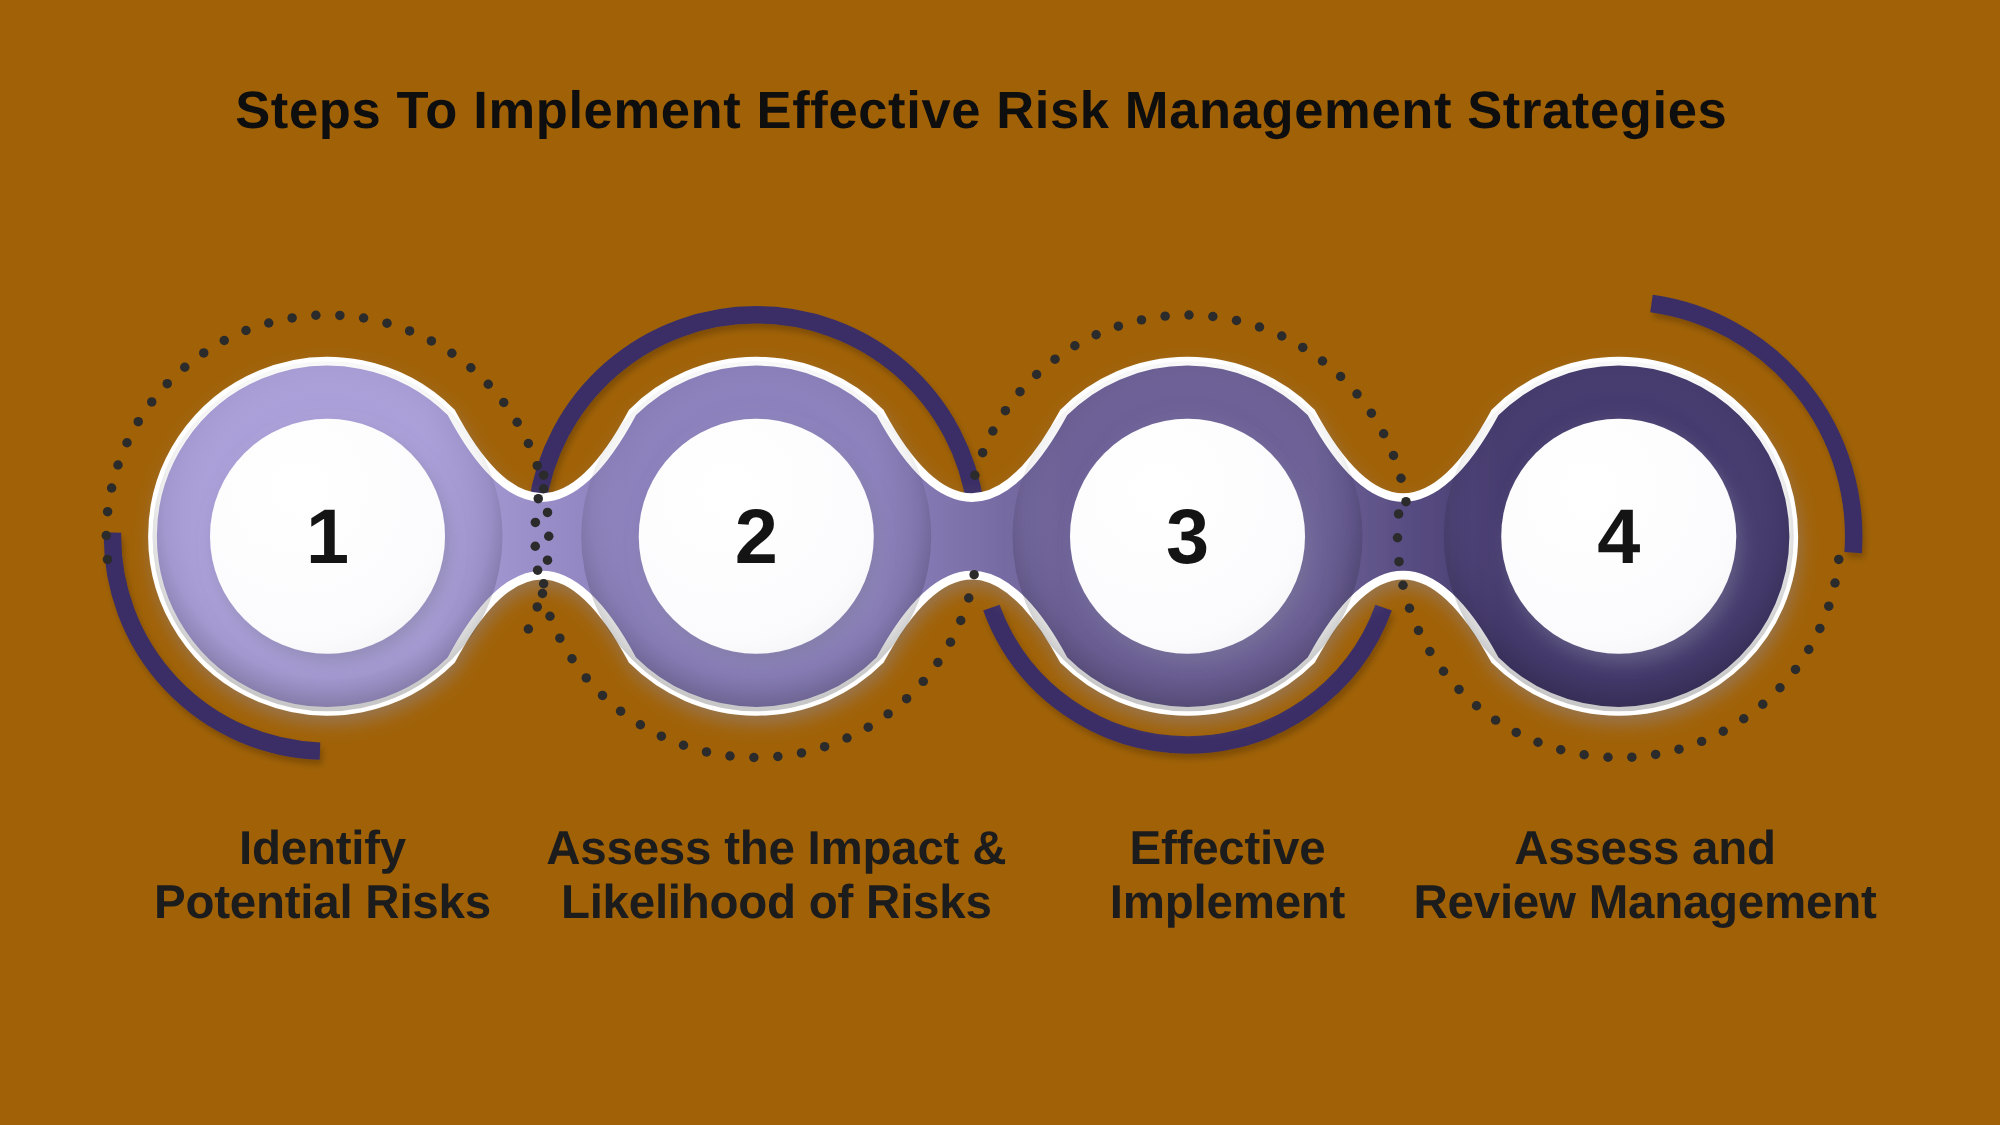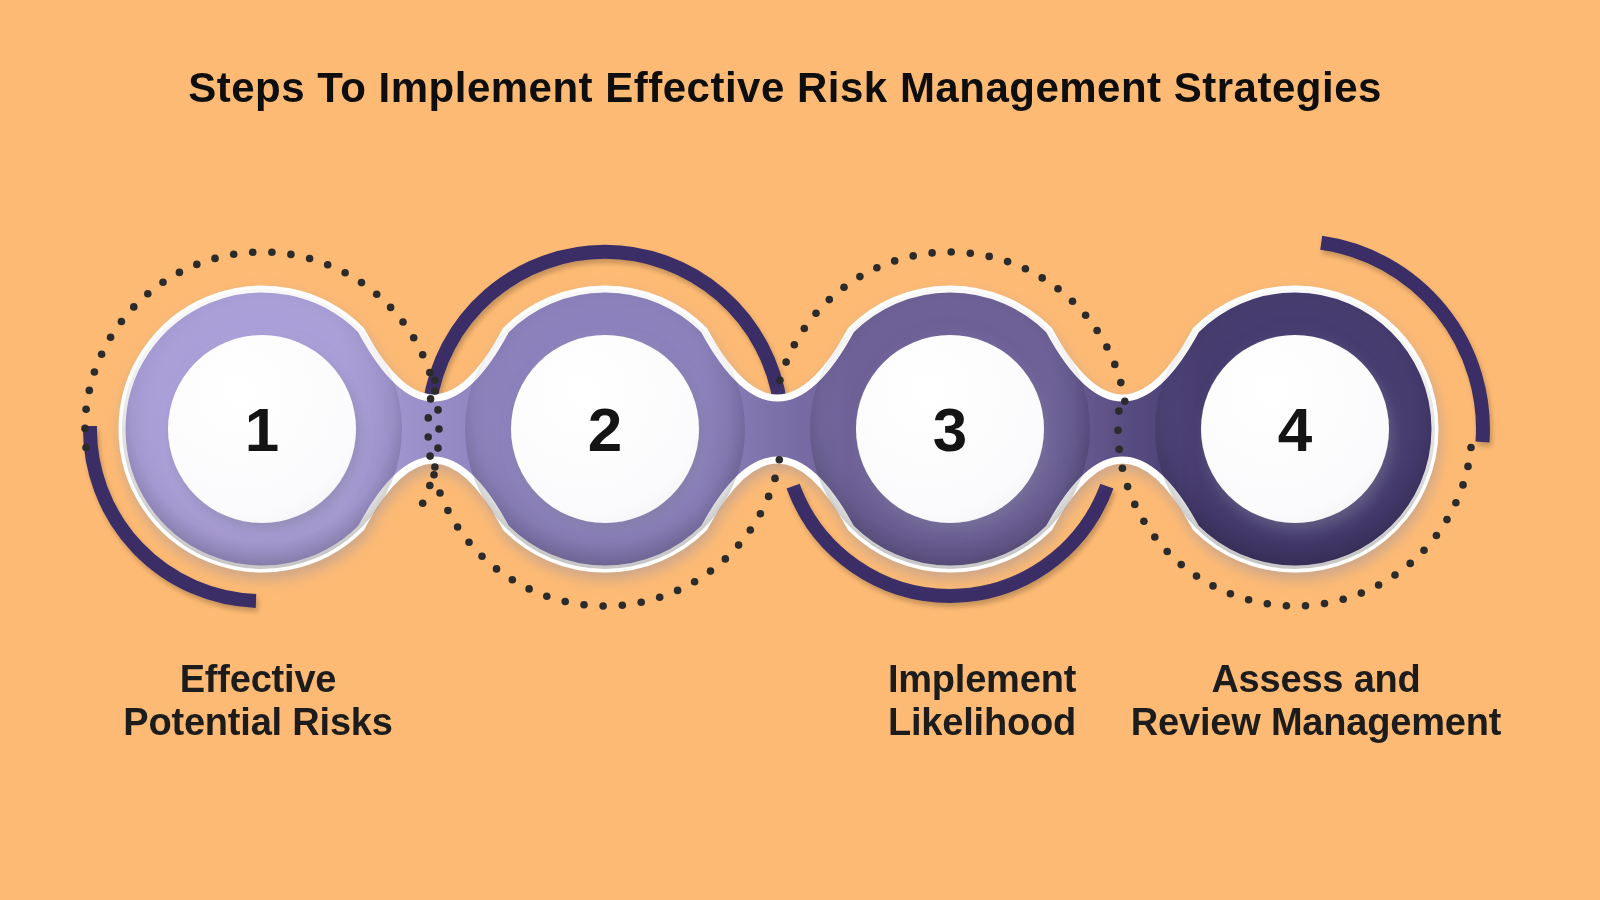--- a/index.html
+++ b/index.html
@@ -4,21 +4,21 @@
 <style>
   html, body {
     margin: 0;
     padding: 0;
     background: #ffffff;
   }
   .stage {
     position: relative;
     width: 1600px;
     height: 900px;
-    background: #fdba74;
+    background: #a16207;
     overflow: hidden;
     font-family: "Liberation Sans", "DejaVu Sans", sans-serif;
   }
   .diagram-title {
     position: absolute;
     top: 64px;
     left: 0;
     width: 1570px;
     text-align: center;
     font-size: 42px;
@@ -266,25 +266,29 @@
       <circle cx="1295" cy="429" r="94" fill="url(#numGrad)"></circle>
     </g>
   </svg>
 
   <div class="step-num step-num-1">1</div>
   <div class="step-num step-num-2">2</div>
   <div class="step-num step-num-3">3</div>
   <div class="step-num step-num-4">4</div>
 
   <div class="step-label step-label-1">
+    <span>Identify</span>
+    <span>Potential Risks</span>
+  </div>
+  <div class="step-label step-label-2">
+    <span>Assess the Impact &amp;</span>
+    <span>Likelihood of Risks</span>
+  </div>
+  <div class="step-label step-label-3">
     <span>Effective</span>
-    <span>Potential Risks</span>
-  </div>
-  <div class="step-label step-label-3">
     <span>Implement</span>
-    <span>Likelihood</span>
   </div>
   <div class="step-label step-label-4">
     <span>Assess and</span>
     <span>Review Management</span>
   </div>
 
 </div>
 
 </body></html>

